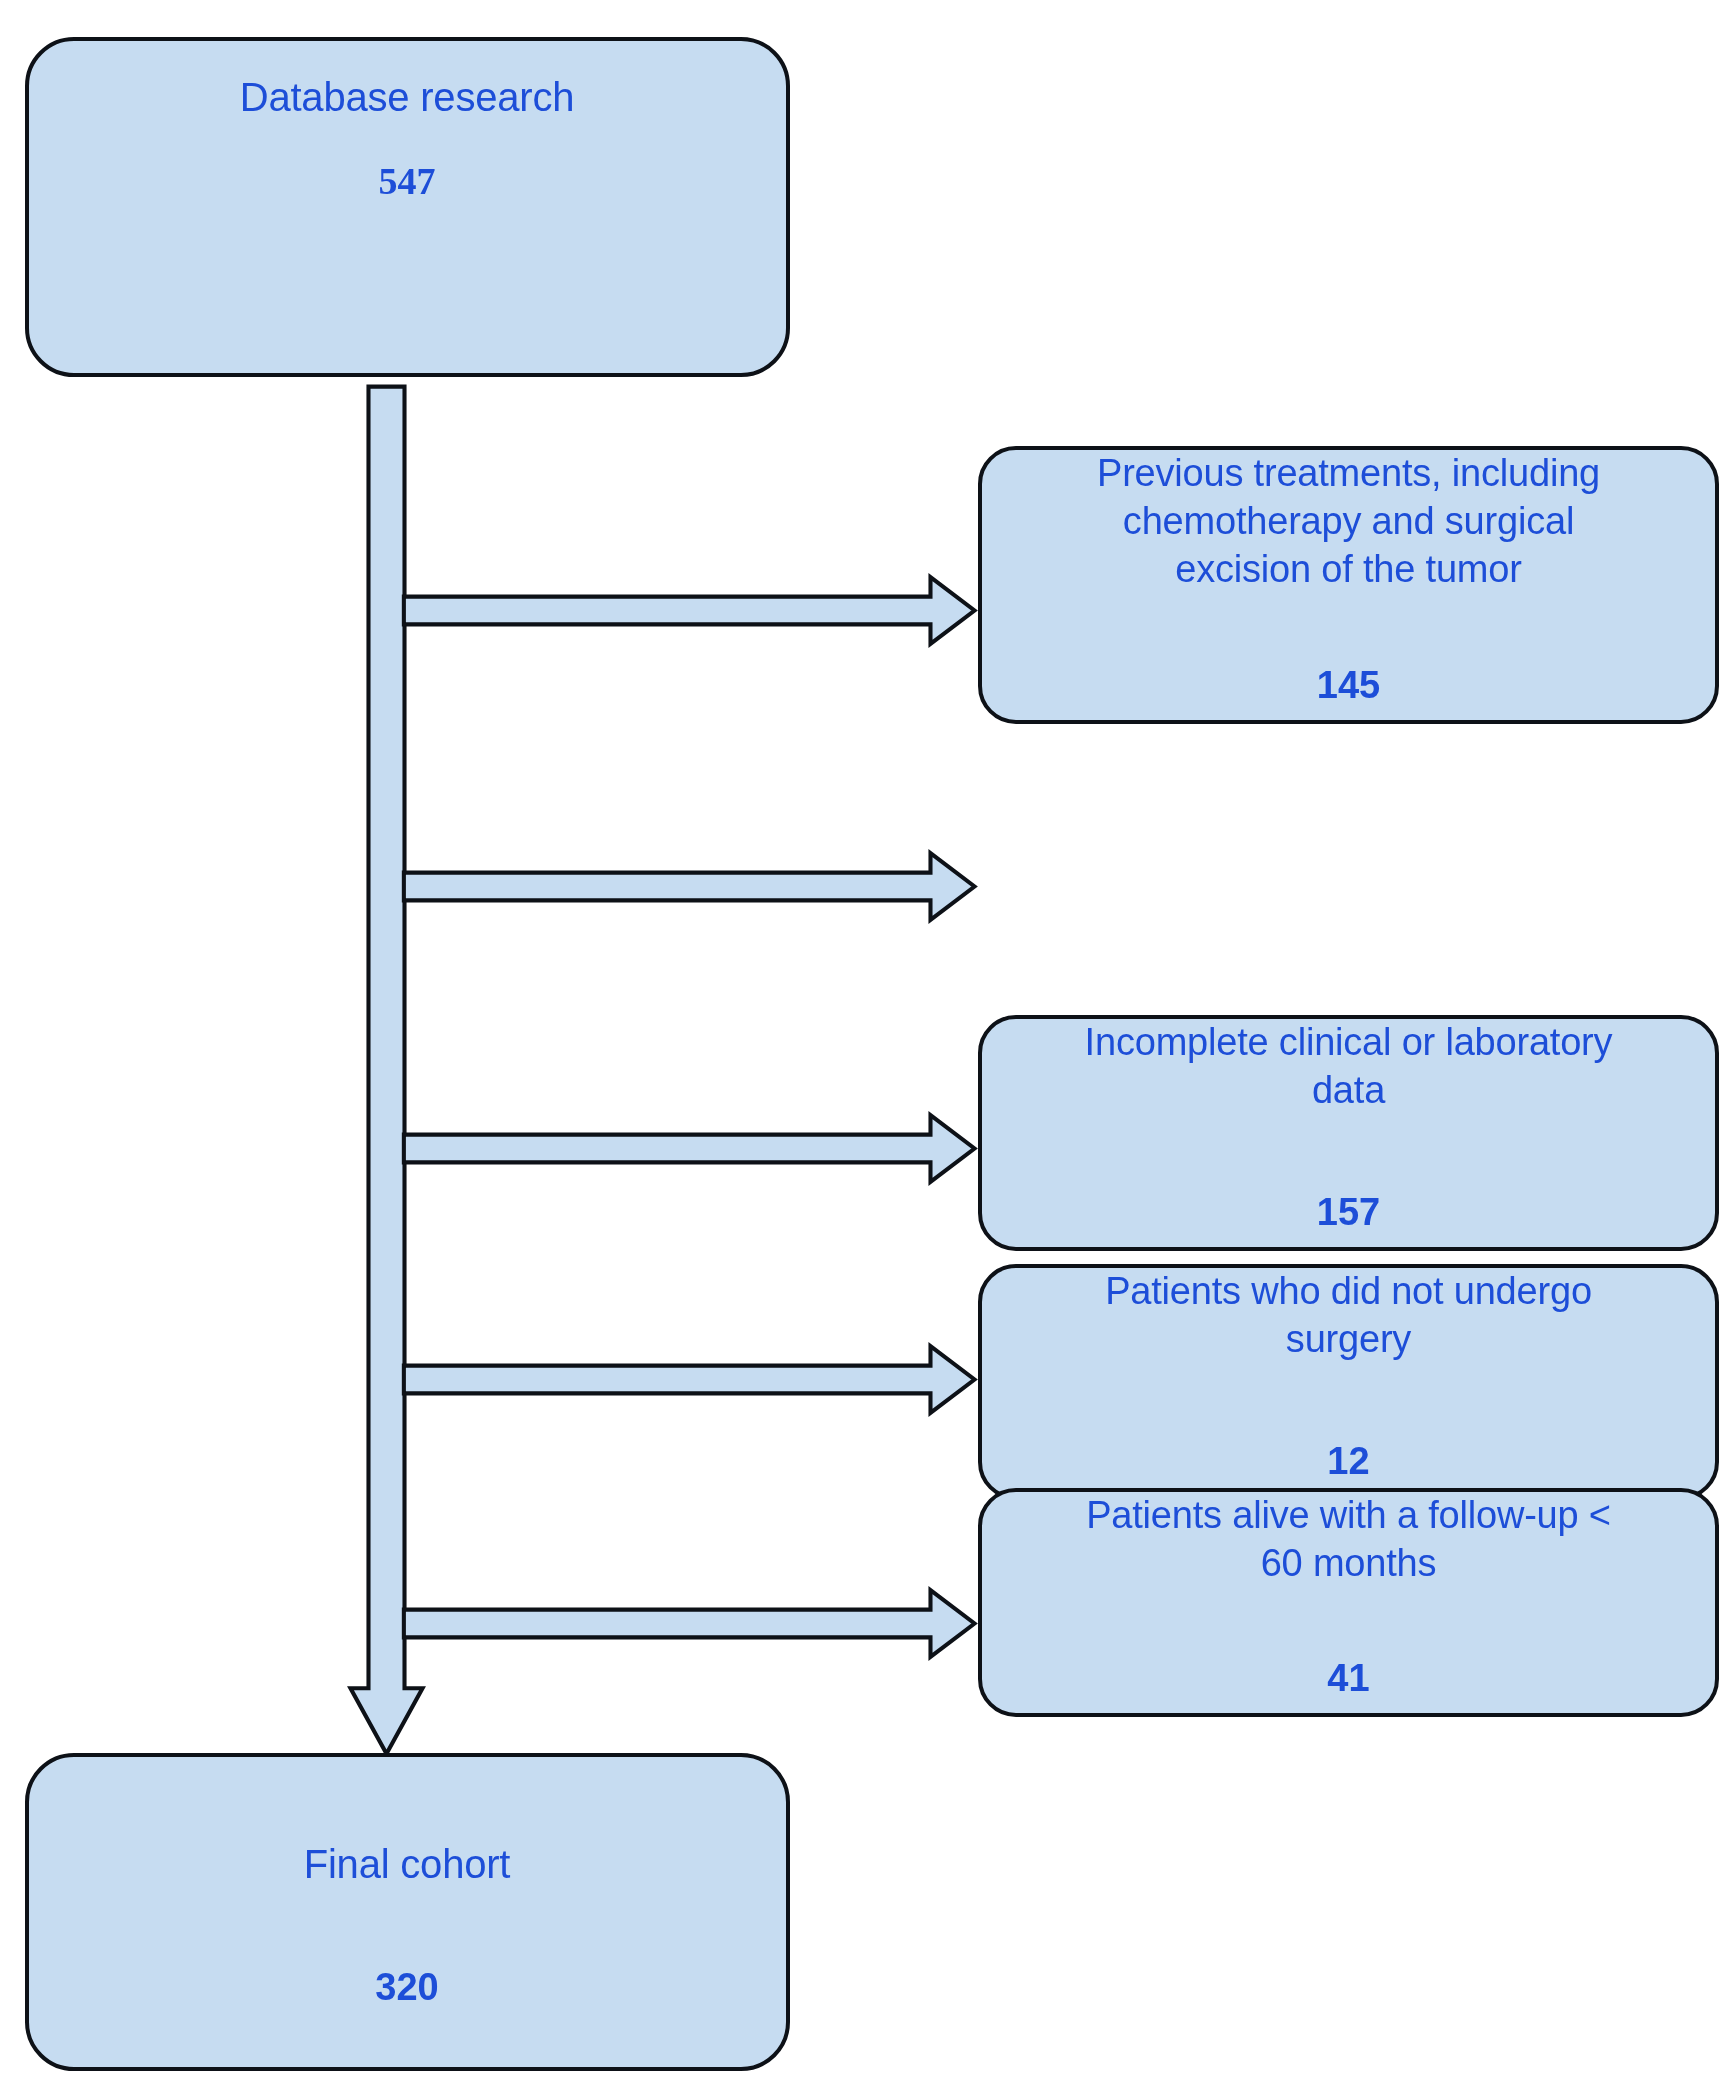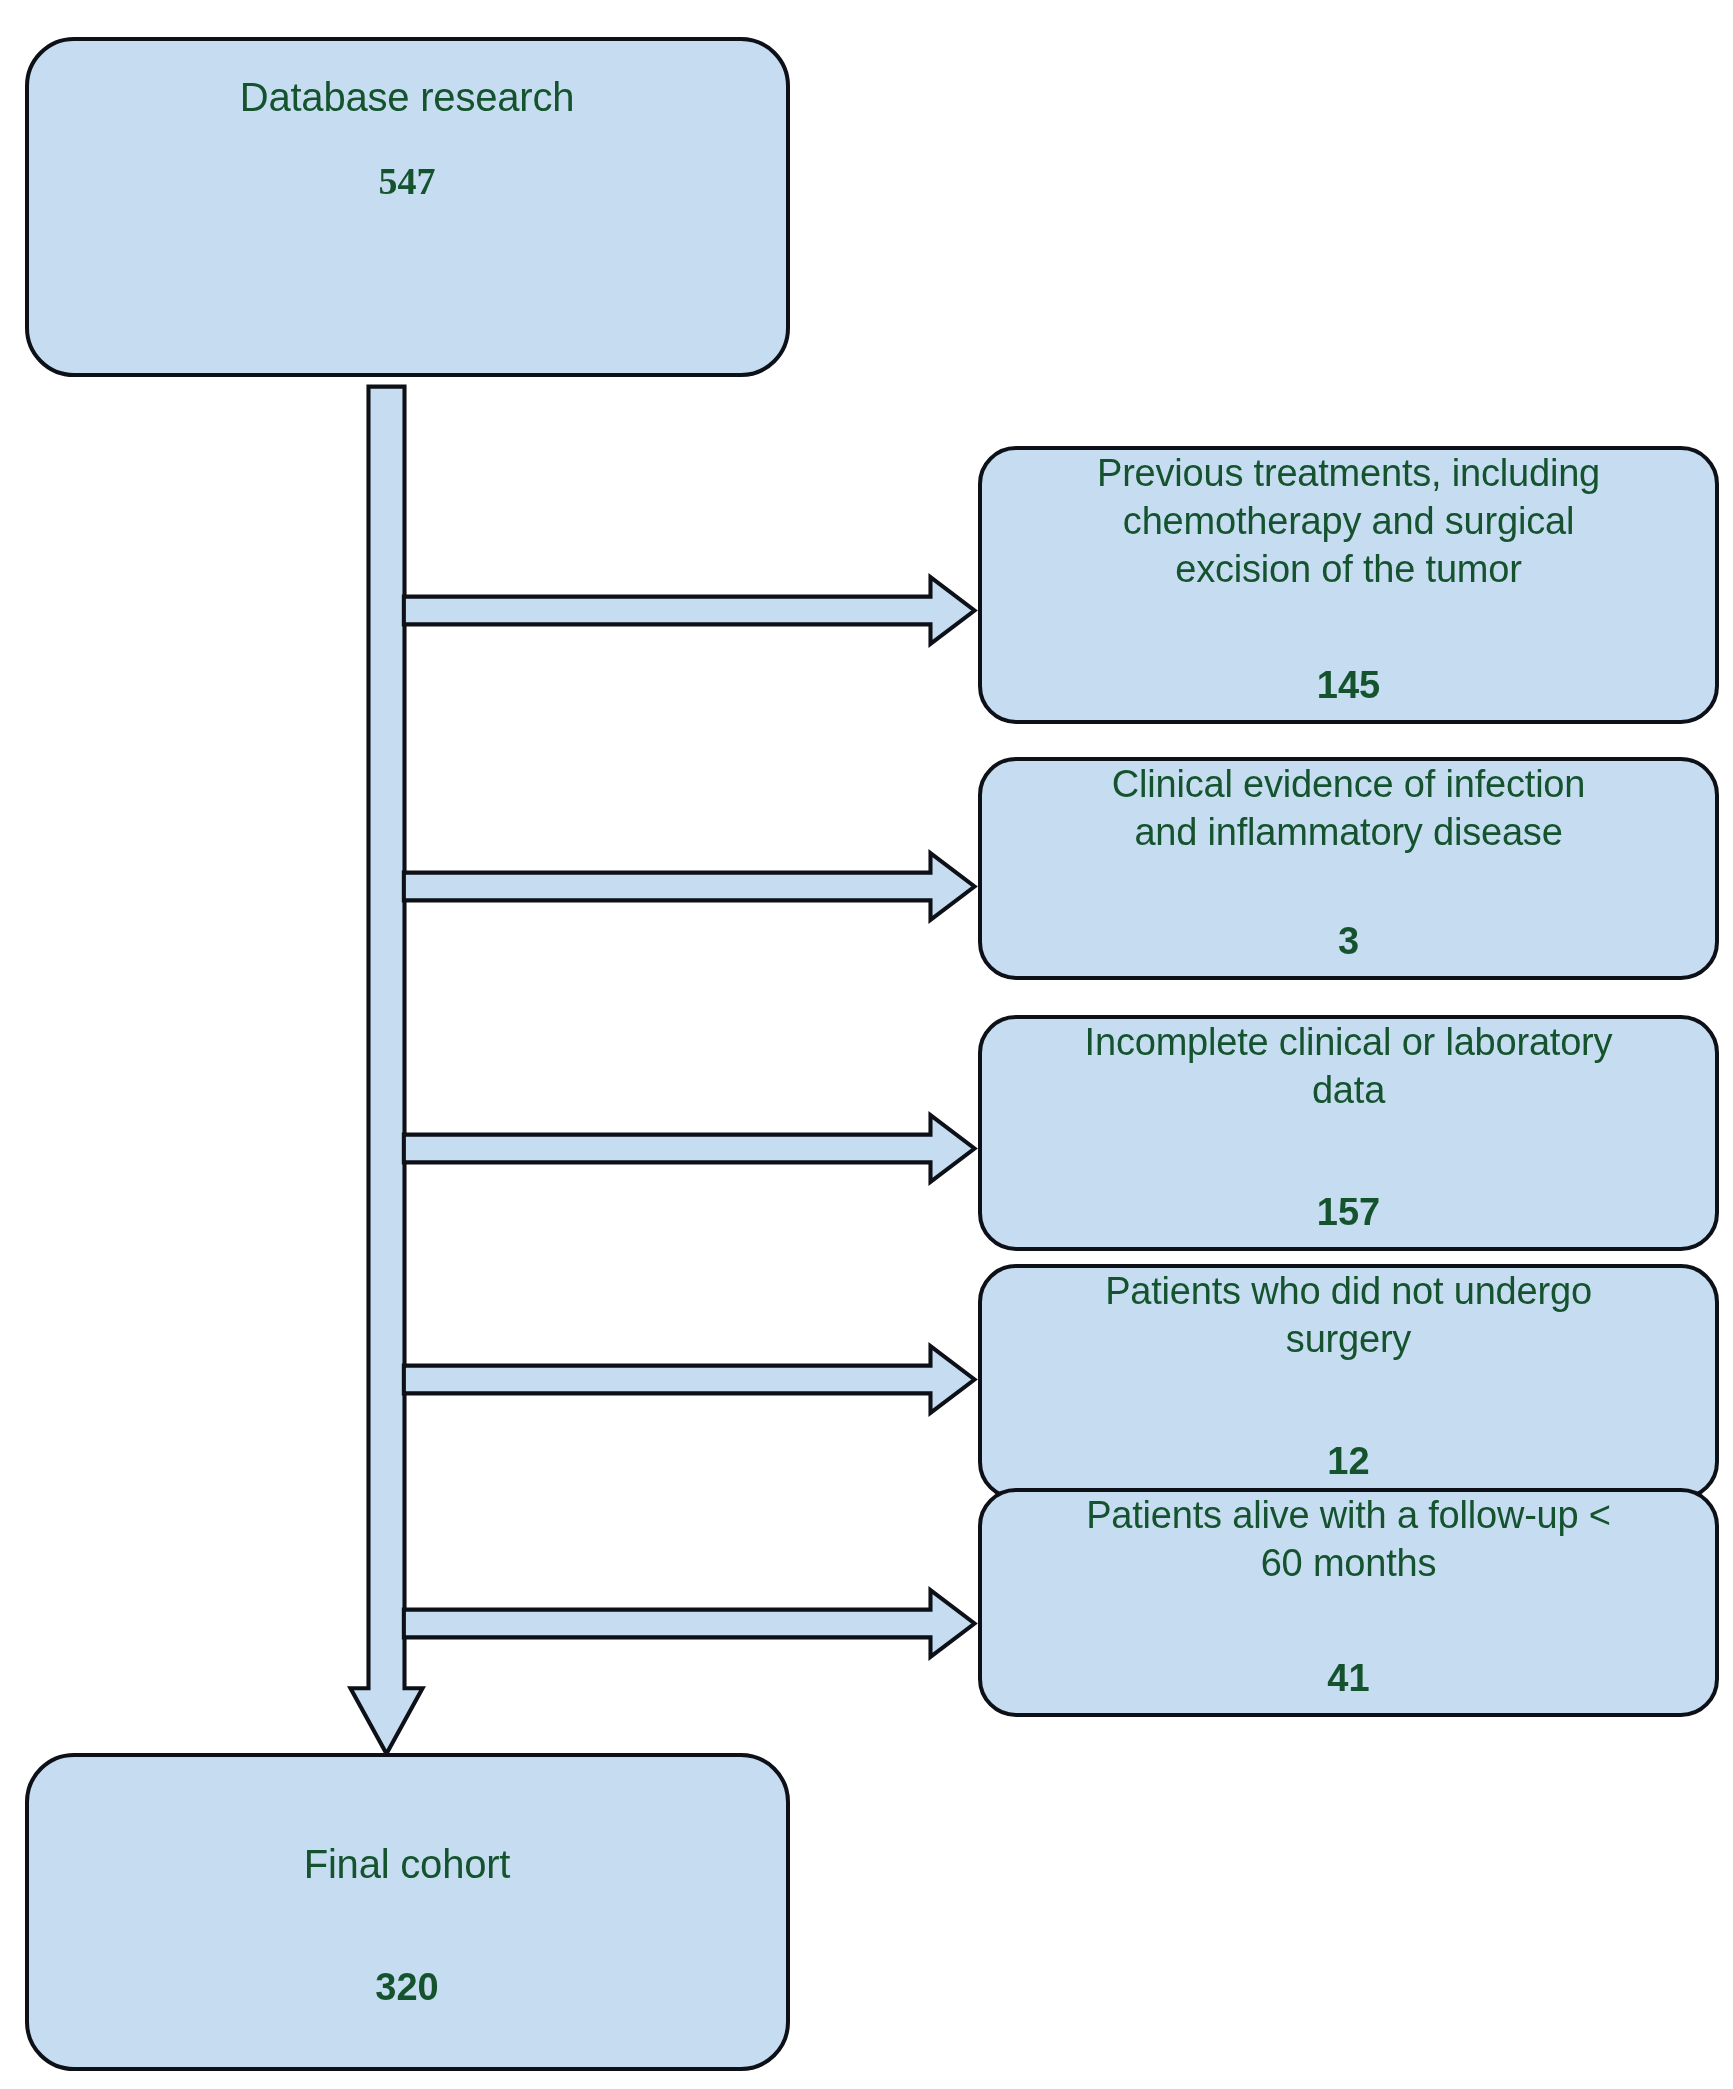--- a/index.html
+++ b/index.html
@@ -25,21 +25,21 @@
     position: absolute;
     box-sizing: border-box;
     background: #c6dcf1;
     border: 4.1px solid #0d1117;
     border-radius: 44px;
     display: flex;
     flex-direction: column;
     align-items: center;
     justify-content: flex-start;
     text-align: center;
-    color: #14532d;
+    color: #1d4ed8;
   }
   .flow-box .title {
     font-size: 38px;
     line-height: 1.26;
     font-weight: 400;
     letter-spacing: -0.2px;
     white-space: pre-line;
     padding: 0 28px;
   }
   .flow-box .count {
@@ -178,25 +178,20 @@
     <div class="count">547</div>
   </div>
 
   <div id="box-excl-0" class="flow-box excl-box">
     <div class="title">Previous treatments, including
 chemotherapy and surgical
 excision of the tumor</div>
     <div class="count">145</div>
   </div>
 
-  <div id="box-excl-1" class="flow-box excl-box">
-    <div class="title">Clinical evidence of infection
-and inflammatory disease</div>
-    <div class="count">3</div>
-  </div>
 
   <div id="box-excl-2" class="flow-box excl-box">
     <div class="title">Incomplete clinical or laboratory
 data</div>
     <div class="count">157</div>
   </div>
 
   <div id="box-excl-3" class="flow-box excl-box">
     <div class="title">Patients who did not undergo
 surgery</div>

